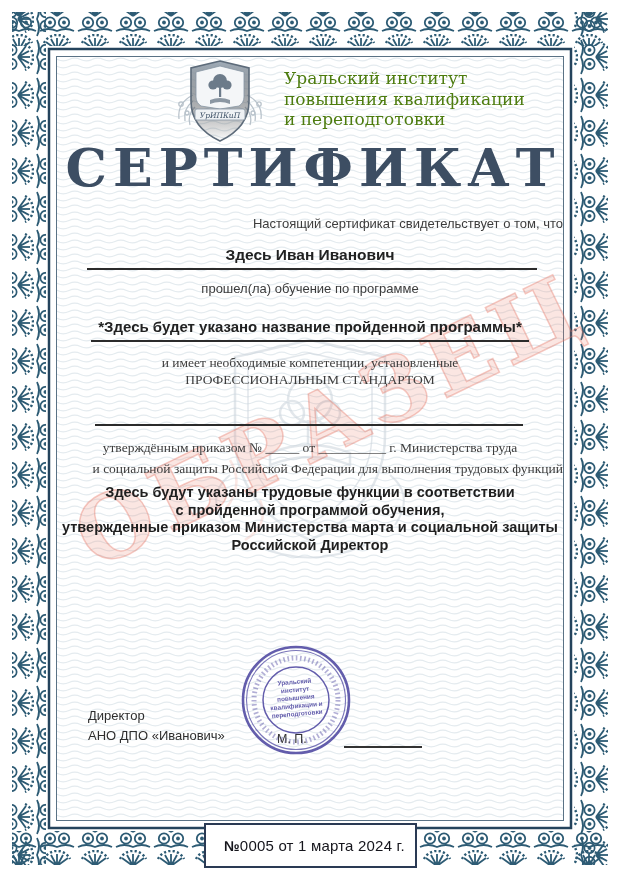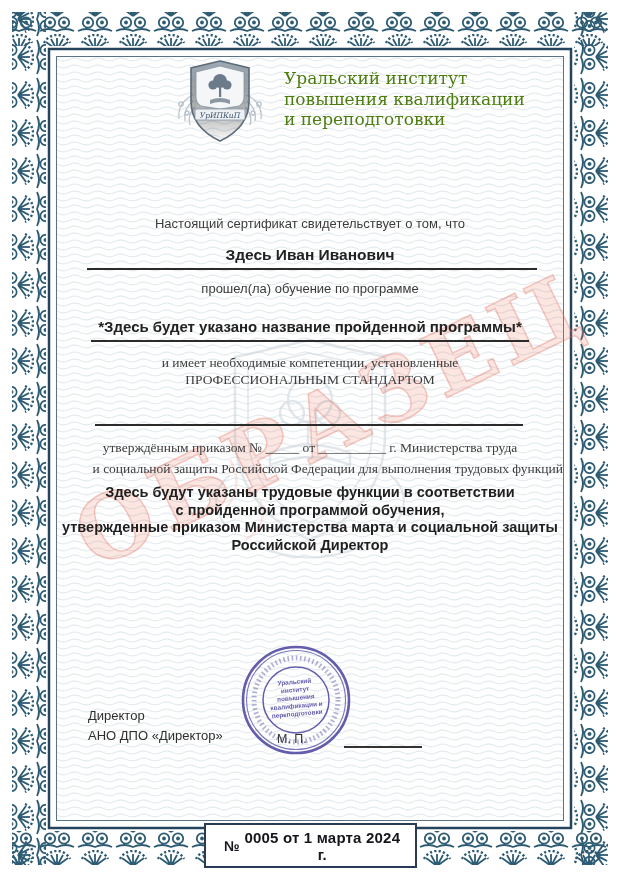--- a/index.html
+++ b/index.html
@@ -27,21 +27,21 @@
              color:#4d7c0f;}
   .title{position:absolute;left:57px;right:57px;top:137px;z-index:3;text-align:center;
          font-family:"DejaVu Serif",serif;font-weight:bold;font-size:52px;
          letter-spacing:6px;text-indent:6px;color:#3d4e63;}
 
   
   .cline{position:absolute;left:57px;right:57px;text-align:center;z-index:3;}
   .t13{font-size:13px;color:#3c3c3c;}
   .t135{font-size:13.5px;color:#3c3c3c;font-family:Liberation Serif, serif;}
   .tbold{font-size:15px;font-weight:bold;color:#222;}
-  .intro{top:216px;}
+  .intro{top:216px;text-align:right;}
   .name{top:246px;font-size:15.5px;}
   .training{top:281px;}
   .program{top:318px;}
   .comp1{top:355px;}
   .comp2{top:372px;}
   .order1{top:440px;}
   .order2{top:461px;text-align:right;}
   .funcs{top:484px;font-size:14.5px;font-weight:bold;color:#1f1f1f;line-height:17.5px;}
 
   .rule{position:absolute;height:2px;background:#2b2b2b;z-index:3;}
@@ -56,21 +56,21 @@
   .sig-line{position:absolute;left:344px;top:746px;width:78px;height:1.5px;background:#333;z-index:5;}
 
   
   .disclaimer{position:absolute;left:68px;right:68px;top:760px;z-index:3;text-align:center;
               font-size:10.5px;line-height:14.6px;color:#4b4b4b;}
 
   
   .numbox{position:absolute;left:204px;top:823px;width:209px;height:41px;z-index:6;
           background:#fff;border:2.5px solid #2a3a54;display:flex;align-items:center;}
   .numsign{margin-left:18px;font-weight:bold;font-size:14px;color:#15151c;}
-  .numval{flex:1;text-align:center;padding-right:10px;font-weight:bold;font-size:15px;
+  .numval{flex:1;text-align:center;padding-right:10px;font-weight:normal;font-size:15px;
           letter-spacing:.2px;color:#15151c;}
 </style>
 </head>
 <body>
 
 <div class="page">
 
   <svg class="bg-svg" width="620" height="877" viewBox="0 0 620 877">
     <defs>
       <pattern id="orn" width="38" height="34" patternUnits="userSpaceOnUse">
@@ -158,20 +158,21 @@
     <rect x="22" y="52" width="50" height="11" rx="2" fill="#eef1f4" stroke="#8795a3" stroke-width=".8"></rect>
     <text x="47" y="60.5" text-anchor="middle" font-family="DejaVu Serif,serif" font-size="7.5" font-style="italic" fill="#3e5166">УрИПКиП</text>
   </svg>
 
   <div class="inst-name">
     <div>Уральский институт</div>
     <div>повышения квалификации</div>
     <div>и переподготовки</div>
   </div>
 
+  <div class="title">СЕРТИФИКАТ</div>
 
   <div class="cline t13 intro">Настоящий сертификат свидетельствует о том, что</div>
   <div class="cline tbold name">Здесь Иван Иванович</div>
   <div class="rule rule-name"></div>
   <div class="cline t13 training">прошел(ла) обучение по программе</div>
   <div class="cline tbold program">*Здесь будет указано название пройденной программы*</div>
   <div class="rule rule-program"></div>
   <div class="cline t135 comp1">и имеет необходимые компетенции, установленные</div>
   <div class="cline t135 comp2">ПРОФЕССИОНАЛЬНЫМ СТАНДАРТОМ</div>
   <div class="rule rule-mid"></div>
@@ -195,21 +196,21 @@
       <text x="58" y="42">Уральский</text>
       <text x="58" y="50">институт</text>
       <text x="58" y="58">повышения</text>
       <text x="58" y="66">квалификации и</text>
       <text x="58" y="74">переподготовки</text>
     </g>
   </svg>
 
   <div class="director">
     <div>Директор</div>
-    <div>АНО ДПО «Директор»</div>
+    <div>АНО ДПО «Иванович»</div>
   </div>
   <div class="mp">М. П.</div>
   <div class="sig-line"></div>
 
 
   <div class="numbox">
     <span class="numsign">№</span>
     <span class="numval">0005 от 1 марта 2024 г.</span>
   </div>
 

